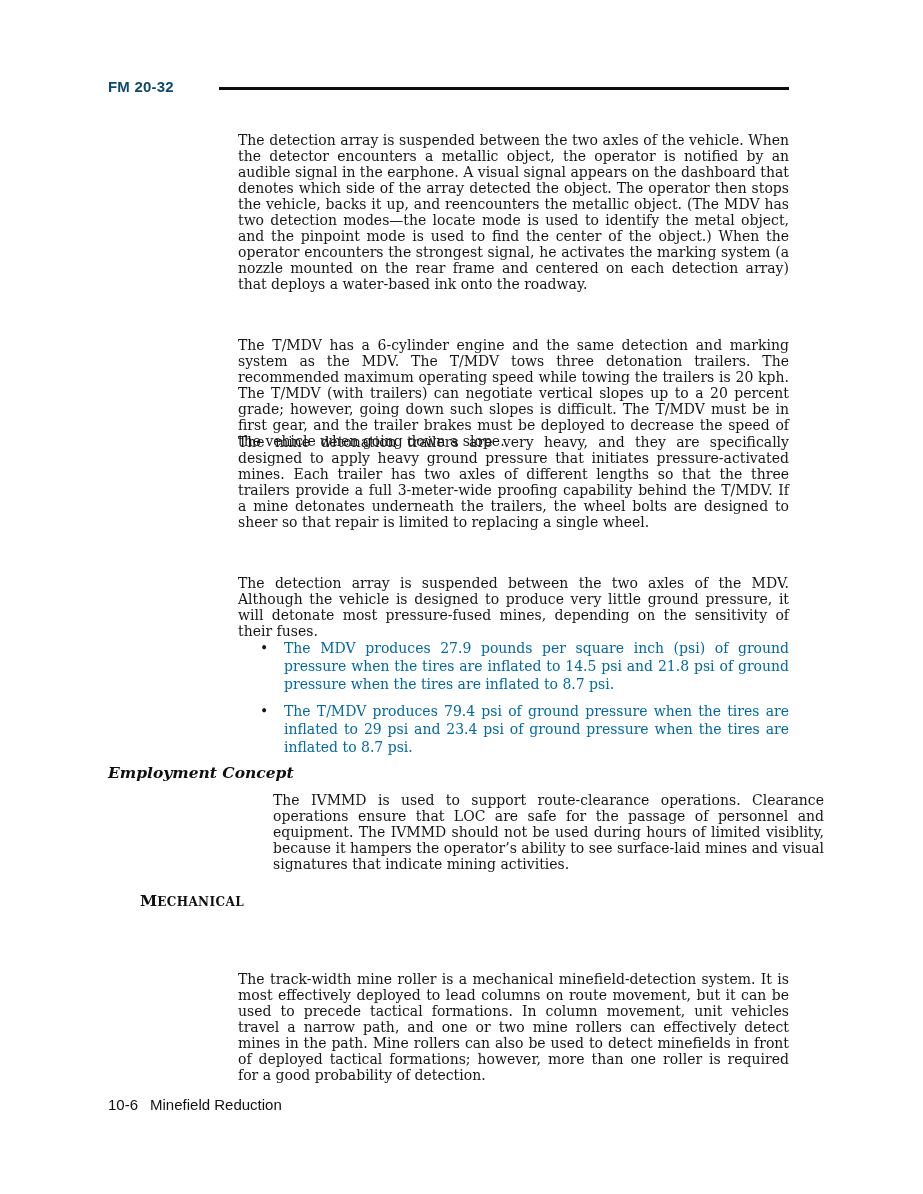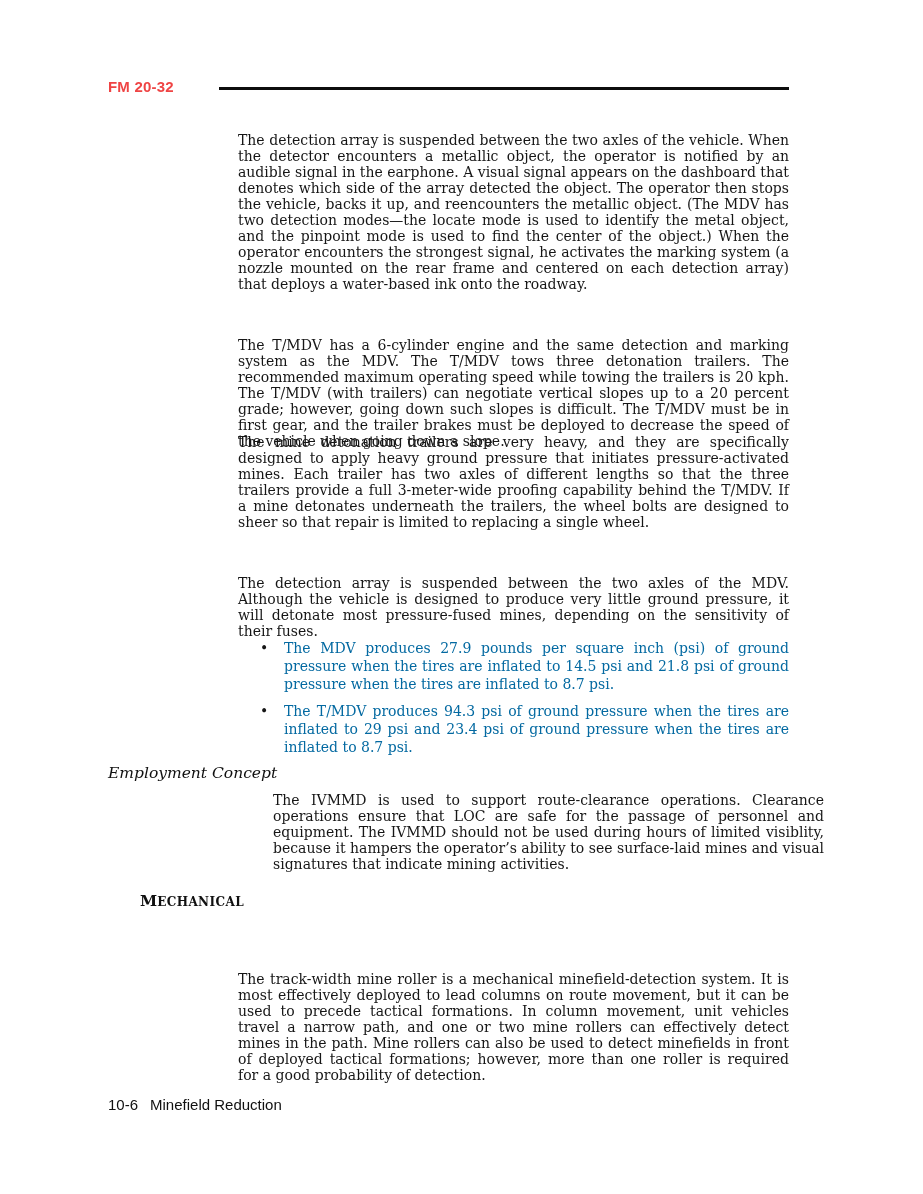--- a/index.html
+++ b/index.html
@@ -24,21 +24,21 @@
 
   
   .hdr-id {
     position: absolute;
     left: 108px;
     top: 78px;
     font-family: "Liberation Sans", sans-serif;
     font-weight: bold;
     font-size: 15px;
     letter-spacing: 0.2px;
-    color: #ef4444;
+    color: #0c4a6e;
     white-space: nowrap;
   }
   .hdr-rule {
     position: absolute;
     left: 219px;
     top: 87px;
     width: 570px;
     height: 3px;
     background: #0d0d0d;
   }
@@ -85,21 +85,21 @@
     text-align: justify;
     color: #0369a1;
   }
 
   
   .h-emp {
     position: absolute;
     left: 108px;
     top: 764px;
     font-family: "DejaVu Serif", serif;
-    font-weight: normal;
+    font-weight: bold;
     font-style: italic;
     font-size: 15.5px;
     line-height: 18.2px;
     color: #101010;
     white-space: nowrap;
   }
   .h-mech {
     position: absolute;
     left: 108px;
     top: 892px;
@@ -142,21 +142,21 @@
 
   <p class="para p4">The detection array is suspended between the two axles of the MDV. Although the vehicle is designed to produce very little ground pressure, it will detonate most pressure-fused mines, depending on the sensitivity of their fuses.</p>
 
   <div class="bullet b1">
     <span class="marker">•</span>
     <span class="btext">The MDV produces 27.9 pounds per square inch (psi) of ground pressure when the tires are inflated to 14.5 psi and 21.8 psi of ground pressure when the tires are inflated to 8.7 psi.</span>
   </div>
 
   <div class="bullet b2">
     <span class="marker">•</span>
-    <span class="btext">The T/MDV produces 94.3 psi of ground pressure when the tires are inflated to 29 psi and 23.4 psi of ground pressure when the tires are inflated to 8.7 psi.</span>
+    <span class="btext">The T/MDV produces 79.4 psi of ground pressure when the tires are inflated to 29 psi and 23.4 psi of ground pressure when the tires are inflated to 8.7 psi.</span>
   </div>
 
   <div class="h-emp">Employment Concept</div>
 
   <p class="para p5">The IVMMD is used to support route-clearance operations. Clearance operations ensure that LOC are safe for the passage of personnel and equipment. The IVMMD should not be used during hours of limited visiblity, because it hampers the operator’s ability to see surface-laid mines and visual signatures that indicate mining activities.</p>
 
   <div class="h-mech"><span class="initial">M</span><span class="rest">ECHANICAL</span></div>
 
   <p class="para p6">The track-width mine roller is a mechanical minefield-detection system. It is most effectively deployed to lead columns on route movement, but it can be used to precede tactical formations. In column movement, unit vehicles travel a narrow path, and one or two mine rollers can effectively detect mines in the path. Mine rollers can also be used to detect minefields in front of deployed tactical formations; however, more than one roller is required for a good probability of detection.</p>
 

